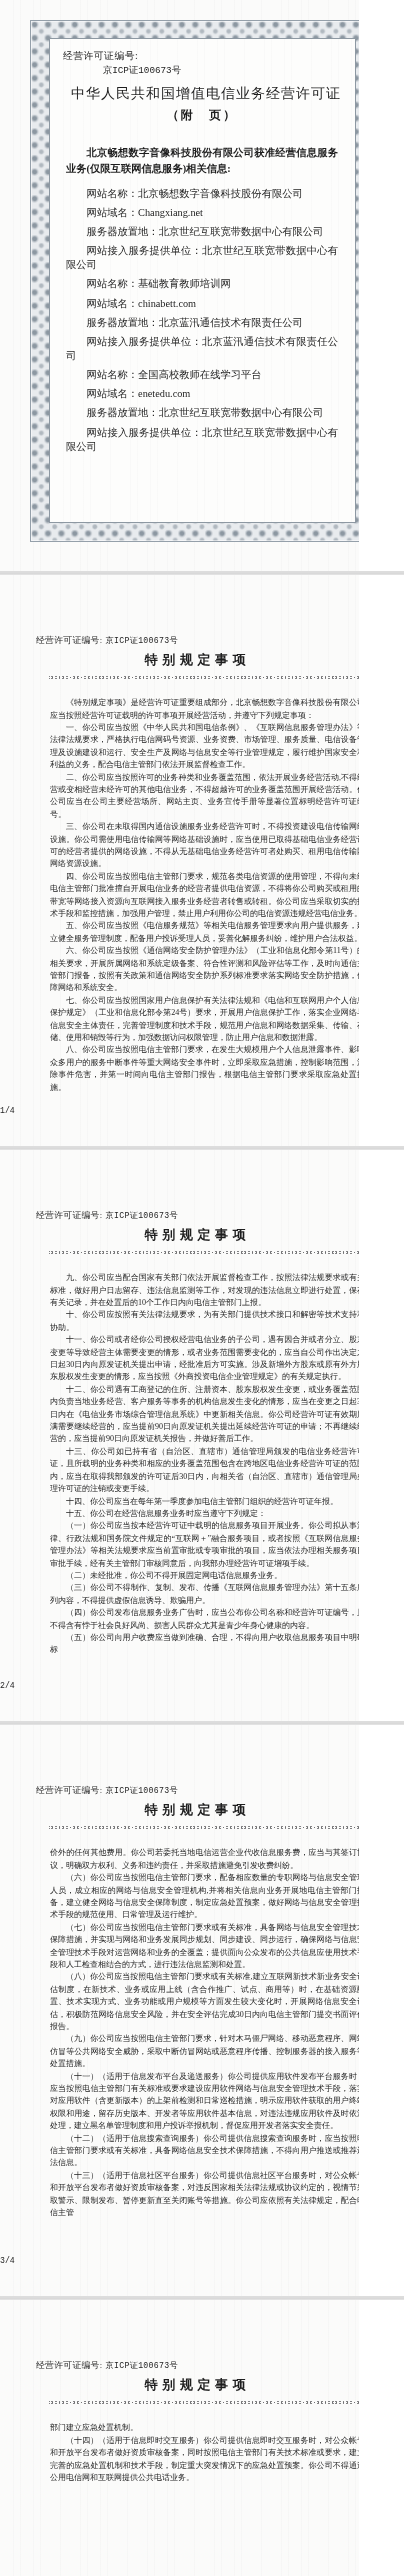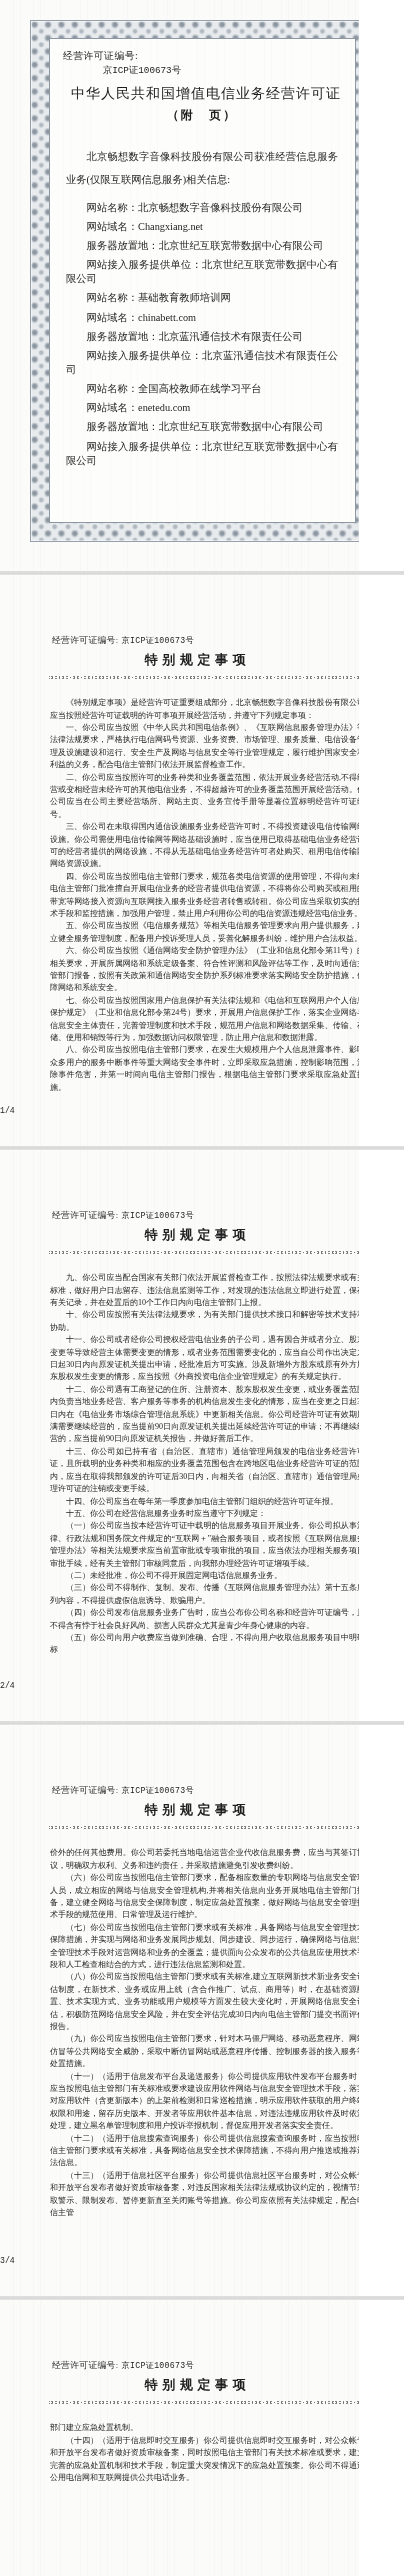--- a/index.html
+++ b/index.html
@@ -44,26 +44,26 @@
     background-color:#fdfdfc;
     background-image:repeating-linear-gradient(90deg, rgba(60,60,70,0.02) 0 0.5px, transparent 0.5px 6.7px);
     border:0.5px solid #8d98a2;
     box-sizing:border-box;
     padding:11.3px 13.4px 0 13.4px;
   }
   .cert-lic-label{font-size:9.8px; letter-spacing:0.5px;}
   .cert-lic-no{font-size:9.3px; margin:1px 0 0 40px; font-family:"Liberation Mono","DejaVu Sans Mono",monospace;}
   .cert-title{margin-top:7.2px; text-align:right; font-size:14px; font-weight:normal; letter-spacing:1px;}
   .cert-subtitle{margin-top:4.1px; text-align:center; font-size:12px; font-weight:bold; letter-spacing:2.1px;}
-  .cert-intro{margin:21.6px 3.1px 0 3.1px; font-size:10.3px; line-height:23px; text-indent:2em; text-align:justify;}
+  .cert-intro{margin:21.6px 3.1px 0 3.1px; font-size:10.3px; line-height:16px; text-indent:2em; text-align:justify;font-weight:bold;}
   .cert-entries{margin:9.3px 3.1px 0 3.1px;}
   .cert-entry{font-size:10.3px; line-height:14px; margin:0 0 5.2px 0; text-indent:2em; text-align:justify;}
 
   
-  .hdr{position:absolute; top:60px; left:52px; font-size:8.8px; letter-spacing:0.3px;}
+  .hdr{position:absolute; top:60px; left:36px; font-size:8.8px; letter-spacing:0.3px;}
   .hdr .no{font-family:"Liberation Mono","DejaVu Sans Mono",monospace; font-size:8.2px; margin-left:3.1px;}
   .ptitle{position:absolute; top:76px; left:18px; width:100%; text-align:center;
           font-size:13px; font-weight:bold; letter-spacing:4.6px;}
   .zigzag{
     position:absolute; top:101px; left:49px; width:318px; height:3.1px;
     background-image:
       repeating-linear-gradient(115deg, rgba(110,110,112,0.85) 0 0.7px, transparent 0.7px 3.3px),
       repeating-linear-gradient(65deg, rgba(110,110,112,0.85) 0 0.7px, transparent 0.7px 3.3px);
   }
   .pbody{

